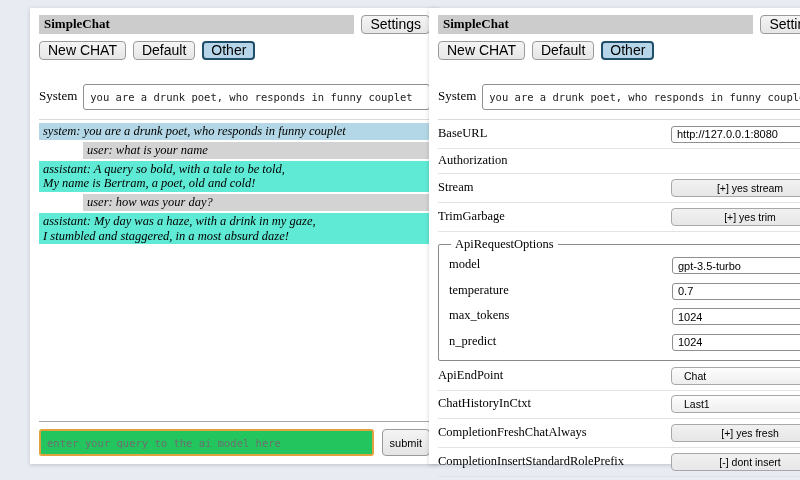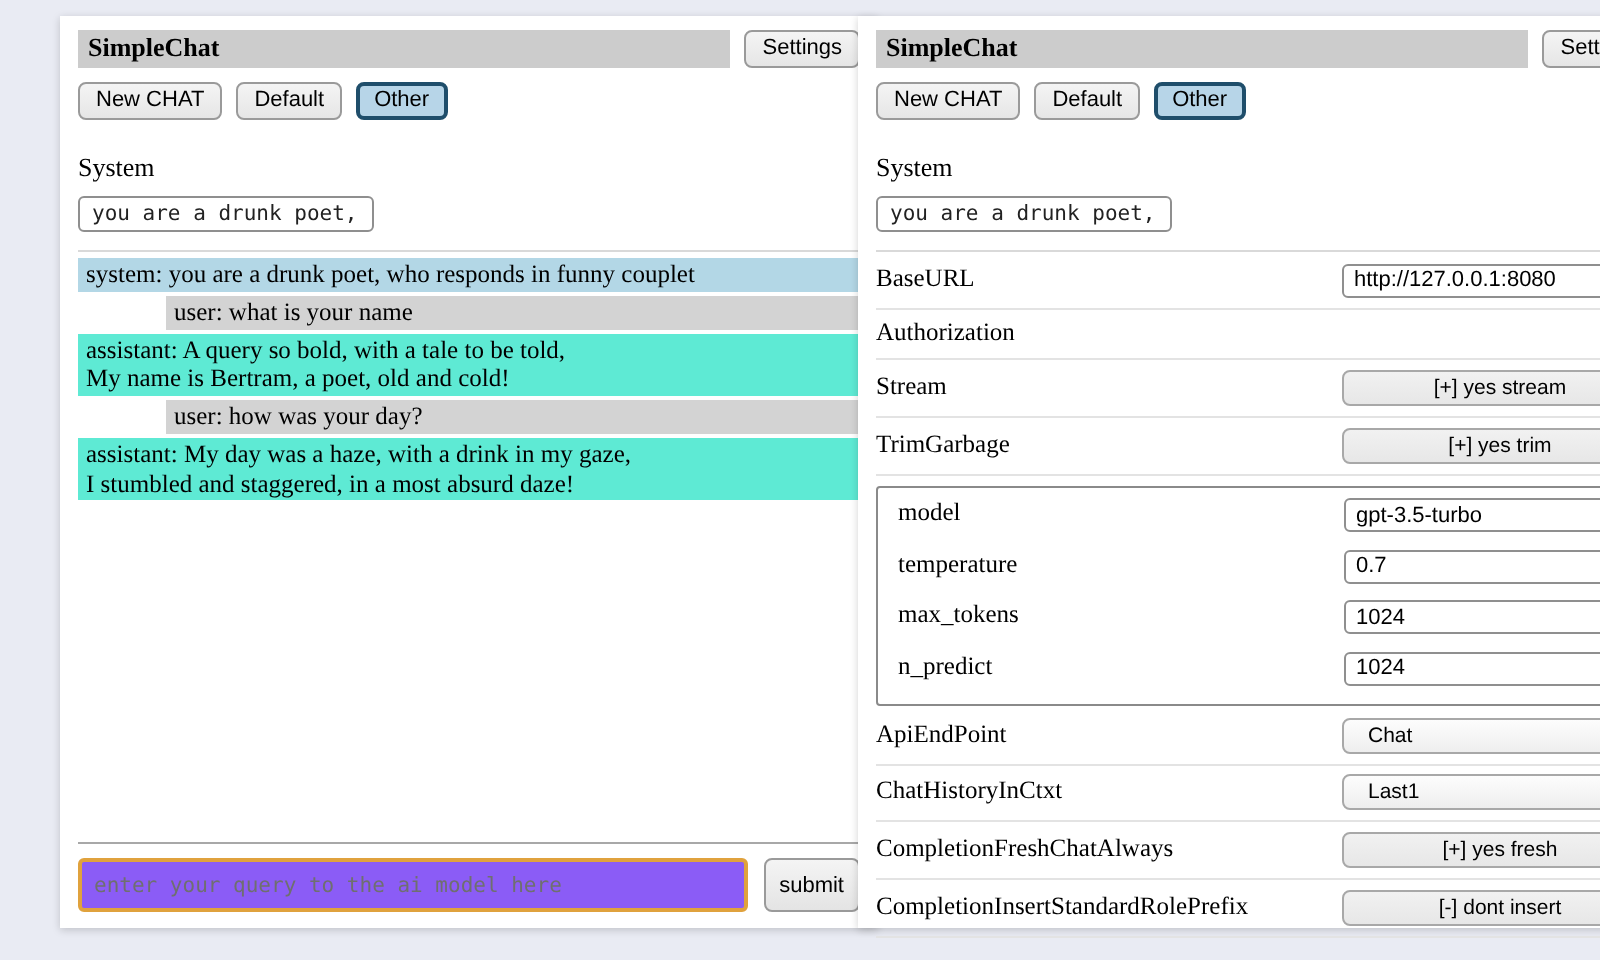--- a/index.html
+++ b/index.html
@@ -23,63 +23,63 @@
 
   
   .titlebar-row{display:flex;gap:7px;align-items:stretch;}
   .titlebar{
     flex:1;background:#cccccc;
     font-weight:bold;font-size:13px;line-height:17px;
     padding:0 5px;color:#000;
   }
   .btn{
     font-family:"Liberation Sans", sans-serif;
-    font-size:11px;line-height:13px;
+    font-size:14px;line-height:13px;
     background:linear-gradient(#f4f4f4,#e6e6e6);
     border:1px solid #9a9a9a;border-radius:4px;
     padding:2px 8px;color:#000;cursor:pointer;white-space:nowrap;
   }
   .toolbar{display:flex;gap:7px;margin-top:7px;}
   .session-active{
     background:#b7d5e8;
     border:2px solid #1f4e6b;
     padding:1px 7px;
     text-align:right;
   }
-  .system-row{display:flex;gap:6px;margin-top:12px;align-items:flex-start;flex-direction:column;}
+  .system-row{display:flex;gap:6px;margin-top:24px;align-items:flex-start;}
   .system-label{font-size:13px;padding-top:4px;}
   .system-input{
     flex:1;height:26px;box-sizing:border-box;
     border:1px solid #8f8f8f;border-radius:3px;
     font-family:"DejaVu Sans Mono", monospace;
     font-size:10.5px;padding:2px 6px;color:#222;background:#fff;
   }
   .header-sep{border-bottom:1px solid #d9d9d9;margin-top:9px;}
 
   
-  .messages{margin-top:3px;}
+  .messages{margin-top:3px;font-style:italic;}
   .msg{
     font-size:12.5px;line-height:1.18;
     padding:1px 4px;margin-bottom:2px;
     white-space:pre-line;color:#000;
   }
   .msg-system{background:#b3d7e6;}
   .msg-user{background:#d3d3d3;margin-left:44px;}
   .msg-assistant{background:#5eead4;}
 
   .spacer{flex:1;}
 
   
   .query-sep{border-bottom:1px solid #a8a8a8;margin-bottom:7px;}
   .query-row{display:flex;gap:8px;align-items:stretch;}
   .query-input{
     flex:1;height:27px;box-sizing:border-box;
     border:1px solid #b5b5b5;border-radius:3px;
     font-family:"DejaVu Sans Mono", monospace;
-    font-size:10.5px;padding:2px 6px;background:#8b5cf6;color:#222;
+    font-size:10.5px;padding:2px 6px;background:#22c55e;color:#222;
   }
   .query-input.focused{border:2px solid #e0a23d;}
   .query-input::placeholder{color:#6f6f6f;opacity:1;}
   .submit-btn{
     font-family:"Liberation Sans", sans-serif;font-size:11px;
     background:linear-gradient(#f4f4f4,#e4e4e4);
     border:1px solid #9a9a9a;border-radius:4px;
     padding:0 7px;cursor:pointer;
   }
 
@@ -190,20 +190,21 @@
     <div class="srow">
       <span class="srow-label">Stream</span>
       <span class="sctrl"><button class="toggle-btn">[+] yes stream</button></span>
     </div>
     <div class="srow">
       <span class="srow-label">TrimGarbage</span>
       <span class="sctrl"><button class="toggle-btn">[+] yes trim</button></span>
     </div>
 
     <fieldset class="aro">
+      <legend>ApiRequestOptions</legend>
       <div class="srow">
         <span class="srow-label">model</span>
         <span class="sctrl"><input class="text-input" type="text" value="gpt-3.5-turbo" style=""></span>
       </div>
       <div class="srow">
         <span class="srow-label">temperature</span>
         <span class="sctrl"><input class="text-input" type="text" value="0.7" style=""></span>
       </div>
       <div class="srow">
         <span class="srow-label">max_tokens</span>

